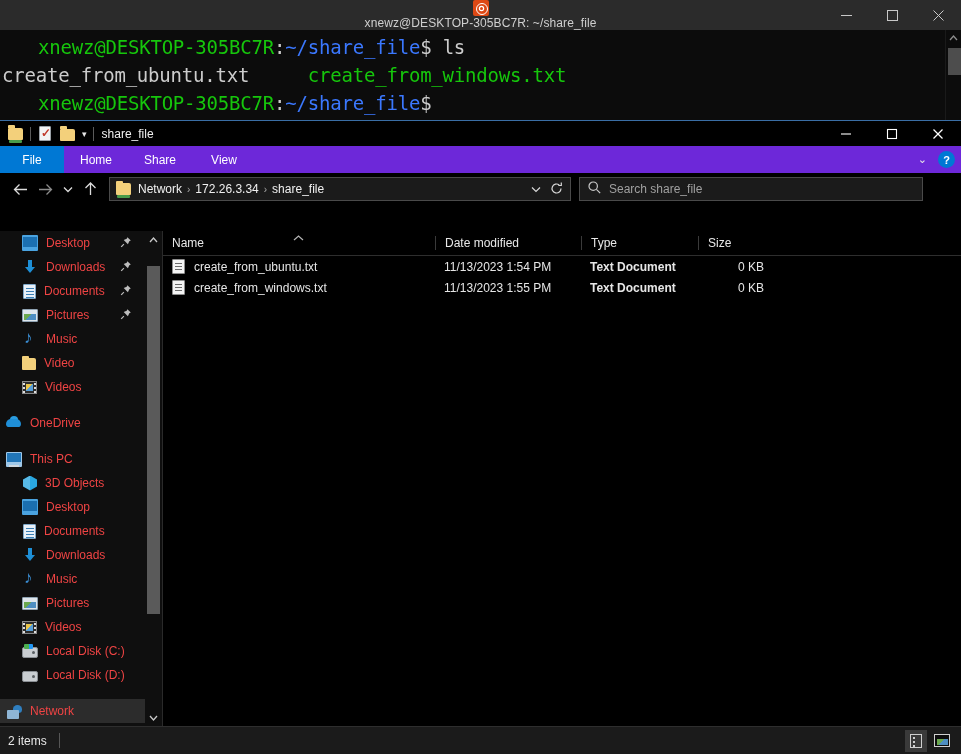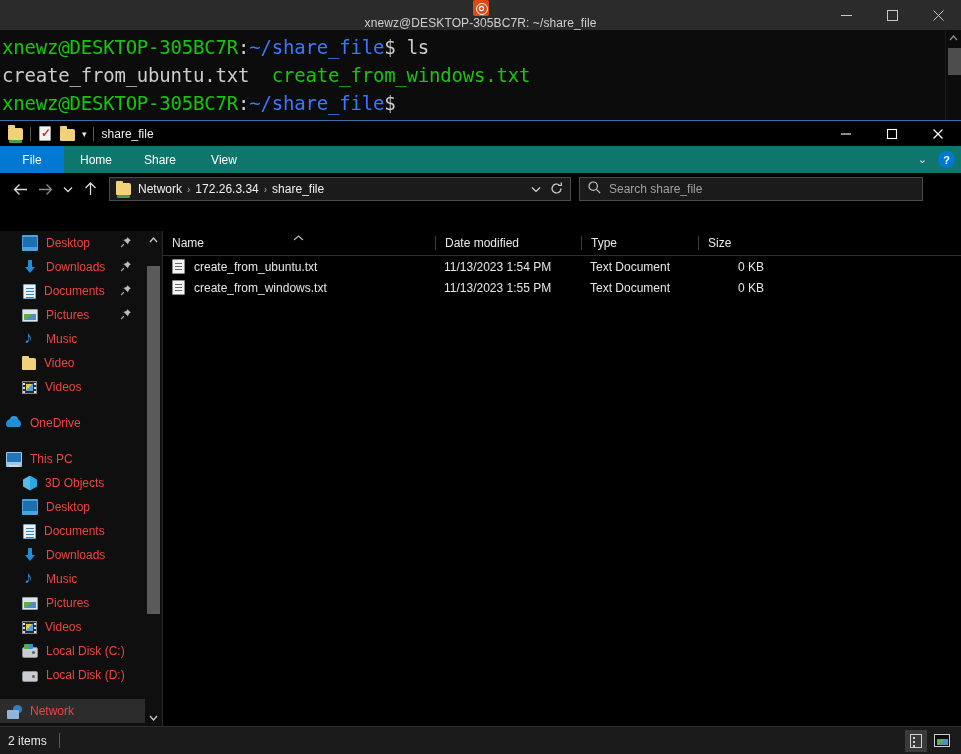--- a/index.html
+++ b/index.html
@@ -47,21 +47,21 @@
 
   .term-body {
     position: relative; height: 90px; background: #0c0c0c;
     padding: 3px 0 0 2px; overflow: hidden;
   }
   .term-line {
     font-family: "DejaVu Sans Mono", "Liberation Mono", monospace;
     font-size: 19px; line-height: 28px; white-space: pre;
     letter-spacing: -0.2px;
   }
-  .c-green { color: #16c60c; }
+  .c-green { color: #16c60c; margin-left: 36px; }
   .c-blue  { color: #3b78ff; }
   .c-white { color: #cccccc; }
 
   .term-scroll {
     position: absolute; right: 0; top: 0; width: 16px; height: 90px;
     background: #0c0c0c; border-left: 1px solid #1a1a1a;
   }
   .term-scroll-up {
     height: 16px; display: flex; align-items: center; justify-content: center;
     color: #8d8d8d;
@@ -111,21 +111,21 @@
   .exp-title-text { font-size: 12px; color: #f0f0f0; margin-left: 2px; white-space: nowrap; }
 
   .exp-winbtns { position: absolute; right: 0; top: 0; display: flex; height: 25px; }
   .exp-winbtn {
     width: 46px; height: 25px; display: flex; align-items: center; justify-content: center;
     color: #ffffff;
   }
 
   
   .exp-ribbon {
-    position: relative; height: 27px; background: #0f766e;
+    position: relative; height: 27px; background: #6d28d9;
     display: flex; align-items: stretch;
   }
   .ribbon-tab {
     display: flex; align-items: center; justify-content: center;
     font-size: 12px; color: #ffffff; padding: 0 14px; min-width: 64px;
   }
   .ribbon-tab.active { background: #0078d4; color: #ffffff; }
   .ribbon-right {
     position: absolute; right: 6px; top: 0; height: 27px;
     display: flex; align-items: center; gap: 11px;
@@ -334,21 +334,21 @@
   }
   .col-name { width: 272px; }
   .col-date { width: 146px; }
   .col-type { width: 117px; }
   .col-size { width: 78px; }
 
   .frow { height: 21px; display: flex; align-items: center; }
   .fcell { font-size: 12px; color: #e6e6e6; display: flex; align-items: center; }
   .fcell.name { width: 272px; padding-left: 9px; }
   .fcell.date { width: 146px; padding-left: 9px; }
-  .fcell.type { width: 117px; padding-left: 9px; }
+  .fcell.type { width: 117px; padding-left: 9px; font-weight: bold; }
   .fcell.size { width: 78px; justify-content: flex-end; padding-right: 12px; }
   .txt-icon {
     width: 13px; height: 15px; margin-right: 9px; flex: none;
     background: #f4f4f4; border: 1px solid #8e8e8e; border-radius: 1px; position: relative;
   }
   .txt-icon::after {
     content: ""; position: absolute; left: 2px; top: 3px; width: 7px; height: 1px;
     background: #6b6b6b;
     box-shadow: 0 3px 0 #6b6b6b, 0 6px 0 #6b6b6b;
   }

